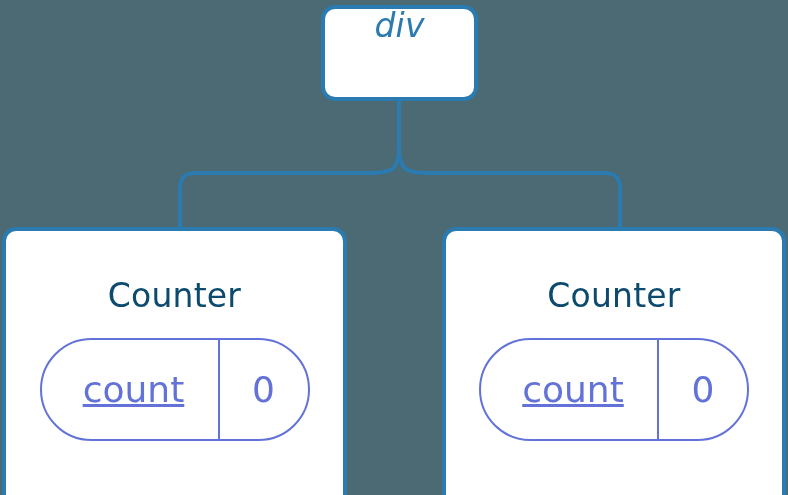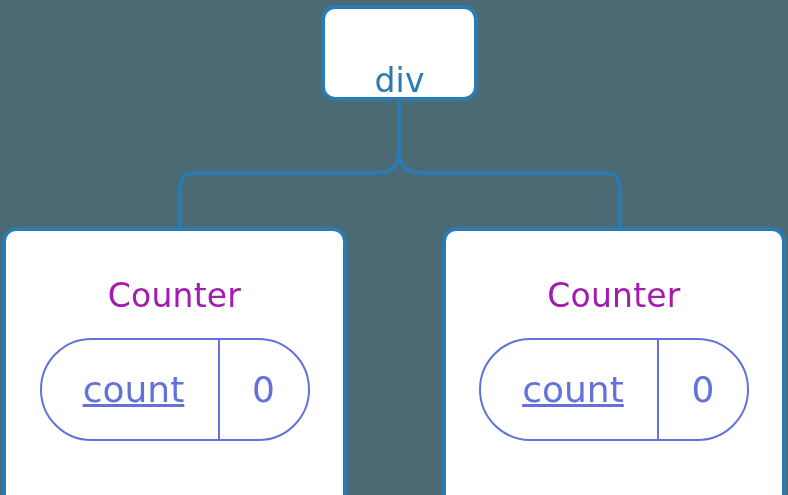--- a/index.html
+++ b/index.html
@@ -40,21 +40,22 @@
     flex-direction: column;
     align-items: center;
   }
 
   
   #node-div {
     left: 321px;
     top: 5px;
     width: 157px;
     height: 96px;
-    justify-content: flex-end;
+    justify-content: flex-start;
+    font-style: italic;
   }
   #node-div .node-title {
     font-size: 33px;
     color: #2b7ab0;
     line-height: 1;
     letter-spacing: 0.2px;
   }
 
   
   .counter-node {
@@ -67,21 +68,21 @@
   #node-counter-0 {
     left: 2px;
     width: 345px;
   }
   #node-counter-1 {
     left: 442px;
     width: 344px;
   }
   .counter-node .node-title {
     font-size: 33px;
-    color: #a21caf;
+    color: #0c4a6e;
     line-height: 1;
     margin-top: 48px;
     letter-spacing: 0.2px;
   }
 
   
   .state-pill {
     margin-top: 26px;
     height: 103px;
     display: flex;

